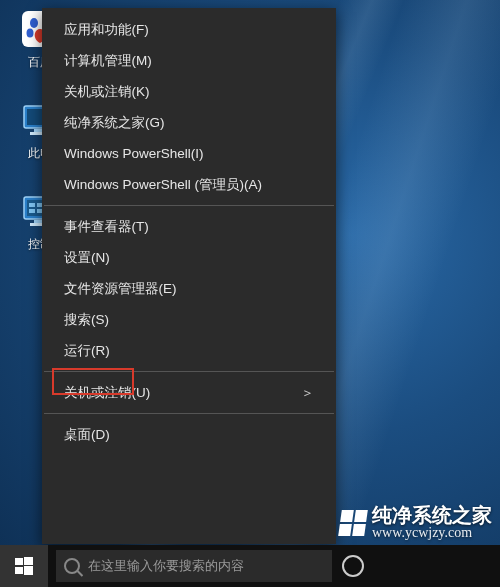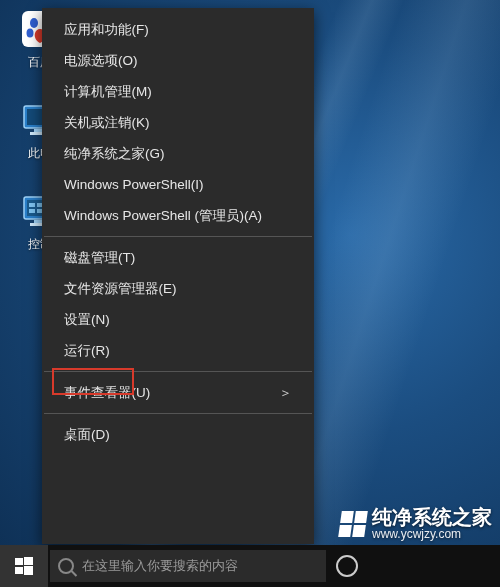--- a/index.html
+++ b/index.html
@@ -70,21 +70,21 @@
     height: 42px;
     display: flex;
     align-items: center;
     justify-content: center;
     background: #333;
   }
   .start-btn svg { display:block; }
   .searchbar {
     flex: 0 0 260px;
     height: 32px;
-    margin-left: 2px;
+    margin-left: 8px;
     background: #2b2b2b;
     color: #9a9a9a;
     display: flex;
     align-items: center;
     padding: 0 8px;
     font-size: 13px;
   }
   .searchbar .mag {
     width: 16px; height: 16px; margin-right: 8px;
     border: 2px solid #888; border-radius: 50%;
@@ -127,21 +127,21 @@
     gap:2px;
     transform: skewX(-8deg);
   }
   .wm-logo span { background:#fff; }
 
   
   .winx-menu {
     position: absolute;
     left: 42px;
     top: 8px;
-    width: 272px;
+    width: 294px;
     height: 536px;
     background: #2b2b2b;
     color: #e6e6e6;
     font-size: 13.5px;
     box-shadow: 0 4px 14px rgba(0,0,0,0.6);
     box-sizing: border-box;
     padding-top: 6px;
   }
   .winx-menu .item {
     height: 31px;
@@ -218,72 +218,72 @@
       </div>
       <div class="lbl">控制</div>
     </div>
   </div>
 
   <div class="winx-menu" id="winx-menu">
       <div class="item">
         <span>应用和功能(F)</span>
       </div>
       <div class="item">
-        <span>电源选项(O)</span>
-      </div>
-      <div class="item">
         <span>计算机管理(M)</span>
       </div>
       <div class="item">
         <span>关机或注销(K)</span>
       </div>
       <div class="item">
         <span>纯净系统之家(G)</span>
       </div>
       <div class="item">
         <span>Windows PowerShell(I)</span>
       </div>
       <div class="item">
         <span>Windows PowerShell (管理员)(A)</span>
       </div>
       <div class="sep"></div>
       <div class="item">
-        <span>磁盘管理(T)</span>
+        <span>事件查看器(T)</span>
+      </div>
+      <div class="item">
+        <span>设置(N)</span>
       </div>
       <div class="item">
         <span>文件资源管理器(E)</span>
       </div>
       <div class="item">
-        <span>设置(N)</span>
+        <span>搜索(S)</span>
       </div>
       <div class="item">
         <span>运行(R)</span>
       </div>
       <div class="sep"></div>
       <div class="item">
-        <span>事件查看器(U)</span>
+        <span>关机或注销(U)</span>
         <span class="chev">＞</span>
       </div>
       <div class="sep"></div>
       <div class="item">
         <span>桌面(D)</span>
       </div>
       <div class="highlight-box" style="left: 10px; top: 360px; width: 82px; height: 27px;"></div>
     </div>
 
   <div class="watermark">
     <div class="wm-logo">
       <span></span>
         <span></span>
         <span></span>
         <span></span>
     </div>
     <div style="display:flex;flex-direction:column;line-height:1.05;">
       <span style="font-weight:bold;">纯净系统之家</span>
-      <span style="font-size:12px;opacity:0.9;">www.ycwjzy.com</span>
+      <span style="font-size:14px;opacity:0.9;font-family:Liberation Serif, serif;">www.ycwjzy.com</span>
     </div>
   </div>
 
   <div class="taskbar">
     <div class="start-btn">
       <svg width="18" height="18" viewBox="0 0 18 18">
         <rect x="0" y="1" width="8" height="7" fill="#fff"></rect>
         <rect x="9" y="0" width="9" height="8" fill="#fff"></rect>
         <rect x="0" y="10" width="8" height="7" fill="#fff"></rect>
         <rect x="9" y="9" width="9" height="9" fill="#fff"></rect>

